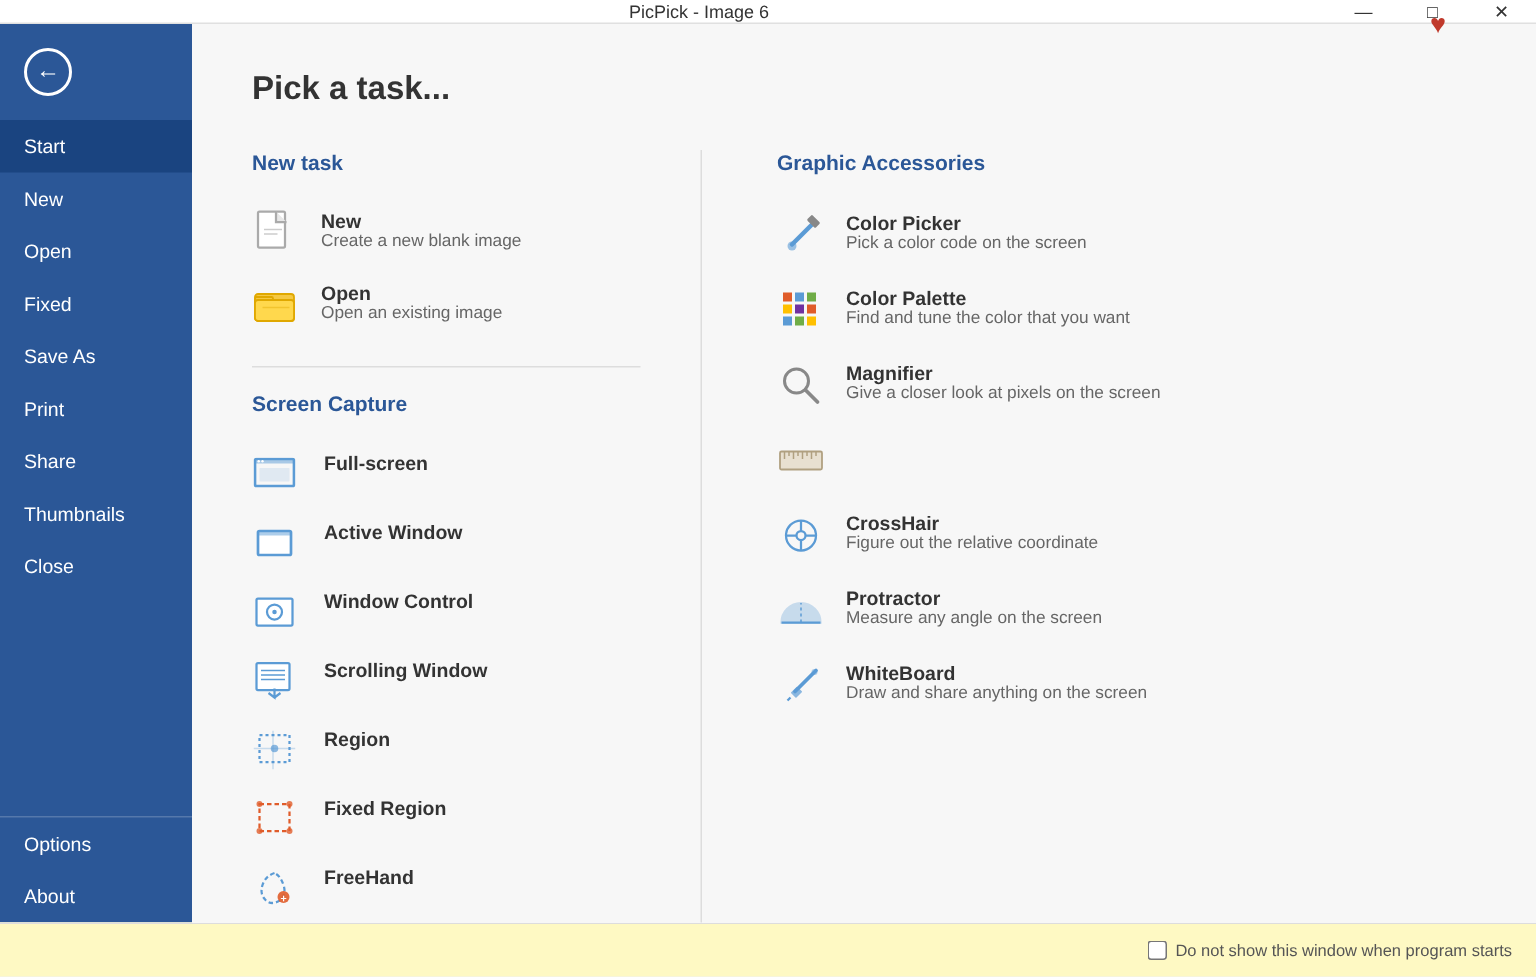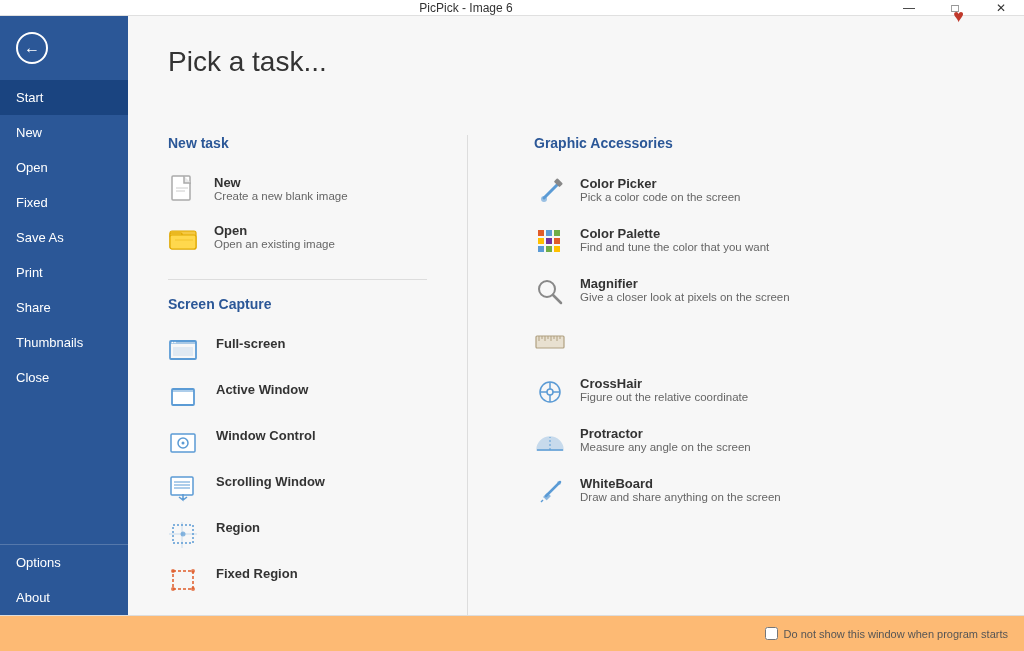--- a/index.html
+++ b/index.html
@@ -91,30 +91,29 @@
     
     .content {
       flex: 1;
       background: #f7f7f7;
       overflow-y: auto;
       padding: 30px 40px 20px 40px;
       display: flex;
       flex-direction: column;
     }
     .page-title {
-      font-size: 28px;
-      font-weight: 400;
+      font-size: 22px;
+      font-weight: 700;
       color: #333;
       margin-bottom: 28px;
     }
     .two-col {
       display: flex;
-      gap: 16px;
+      gap: 0;
       flex: 1;
-      margin-top: 29px;
     }
     .left-col {
       flex: 0 0 300px;
       border-right: 1px solid #ddd;
       padding-right: 40px;
     }
     .right-col {
       flex: 1;
       padding-left: 50px;
     }
@@ -174,21 +173,21 @@
       color: #333;
     }
     .acc-text .acc-desc {
       font-size: 11.5px;
       color: #666;
     }
 
     
     .bottom-bar {
       height: 36px;
-      background: #fdba74;
+      background: #fef9c3;
       border-top: 1px solid #ddd;
       display: flex;
       align-items: center;
       justify-content: flex-end;
       padding: 0 16px;
       font-size: 11px;
       color: #555;
       flex-shrink: 0;
     }
     .bottom-bar label {

